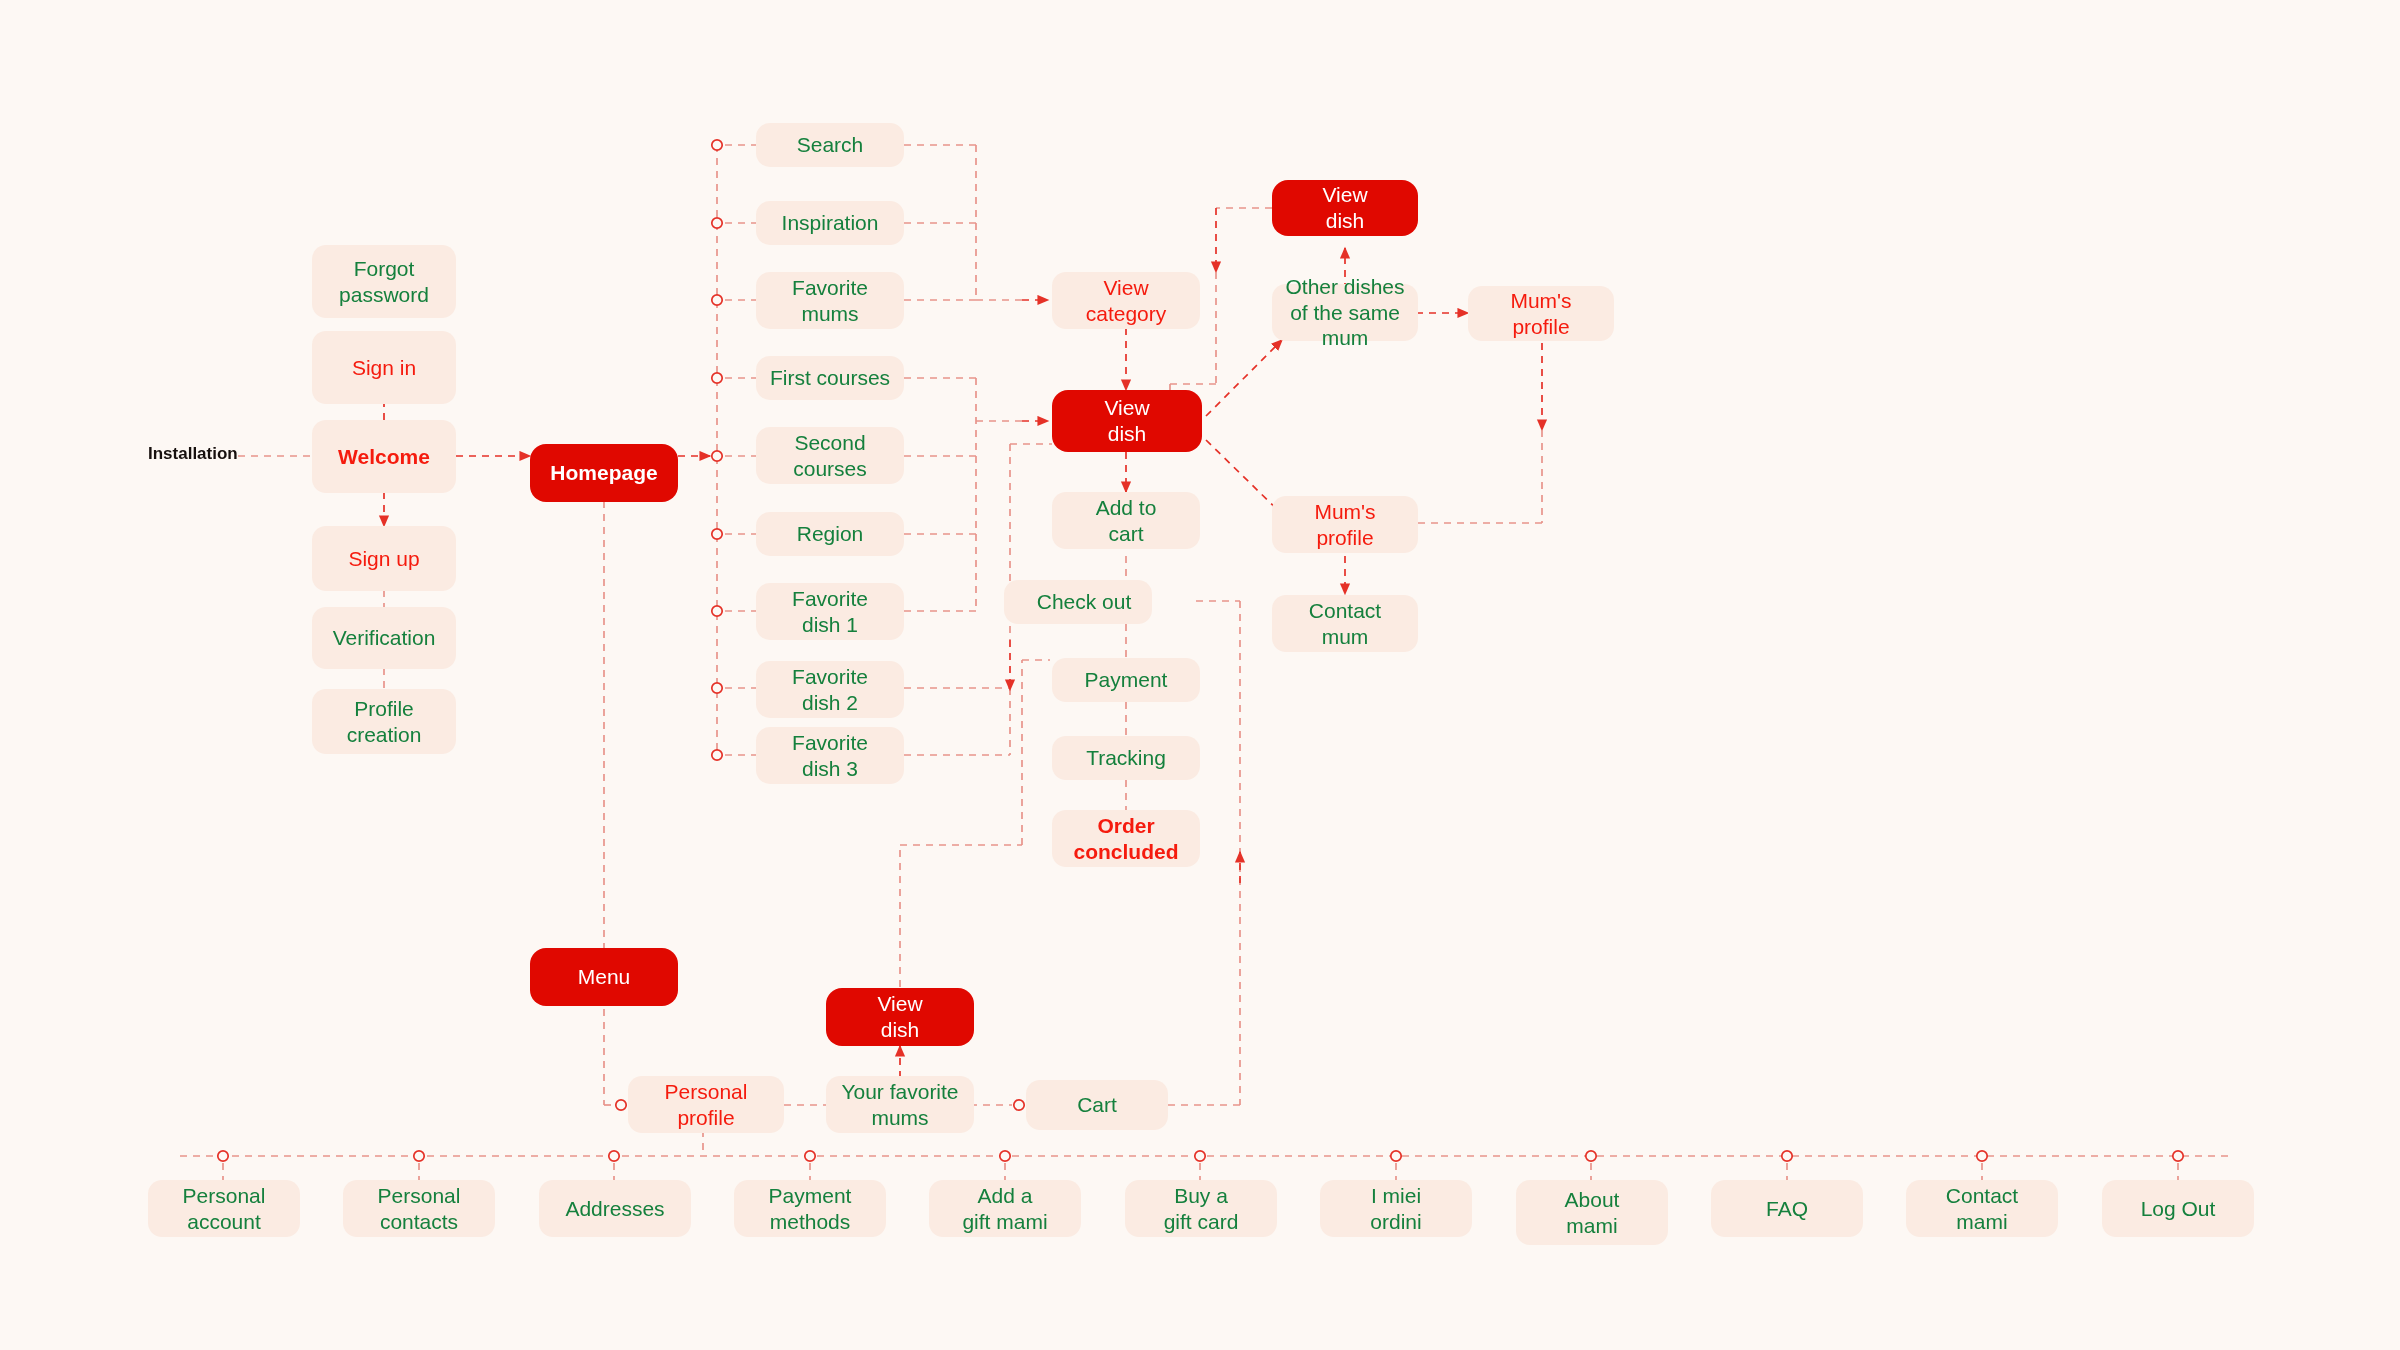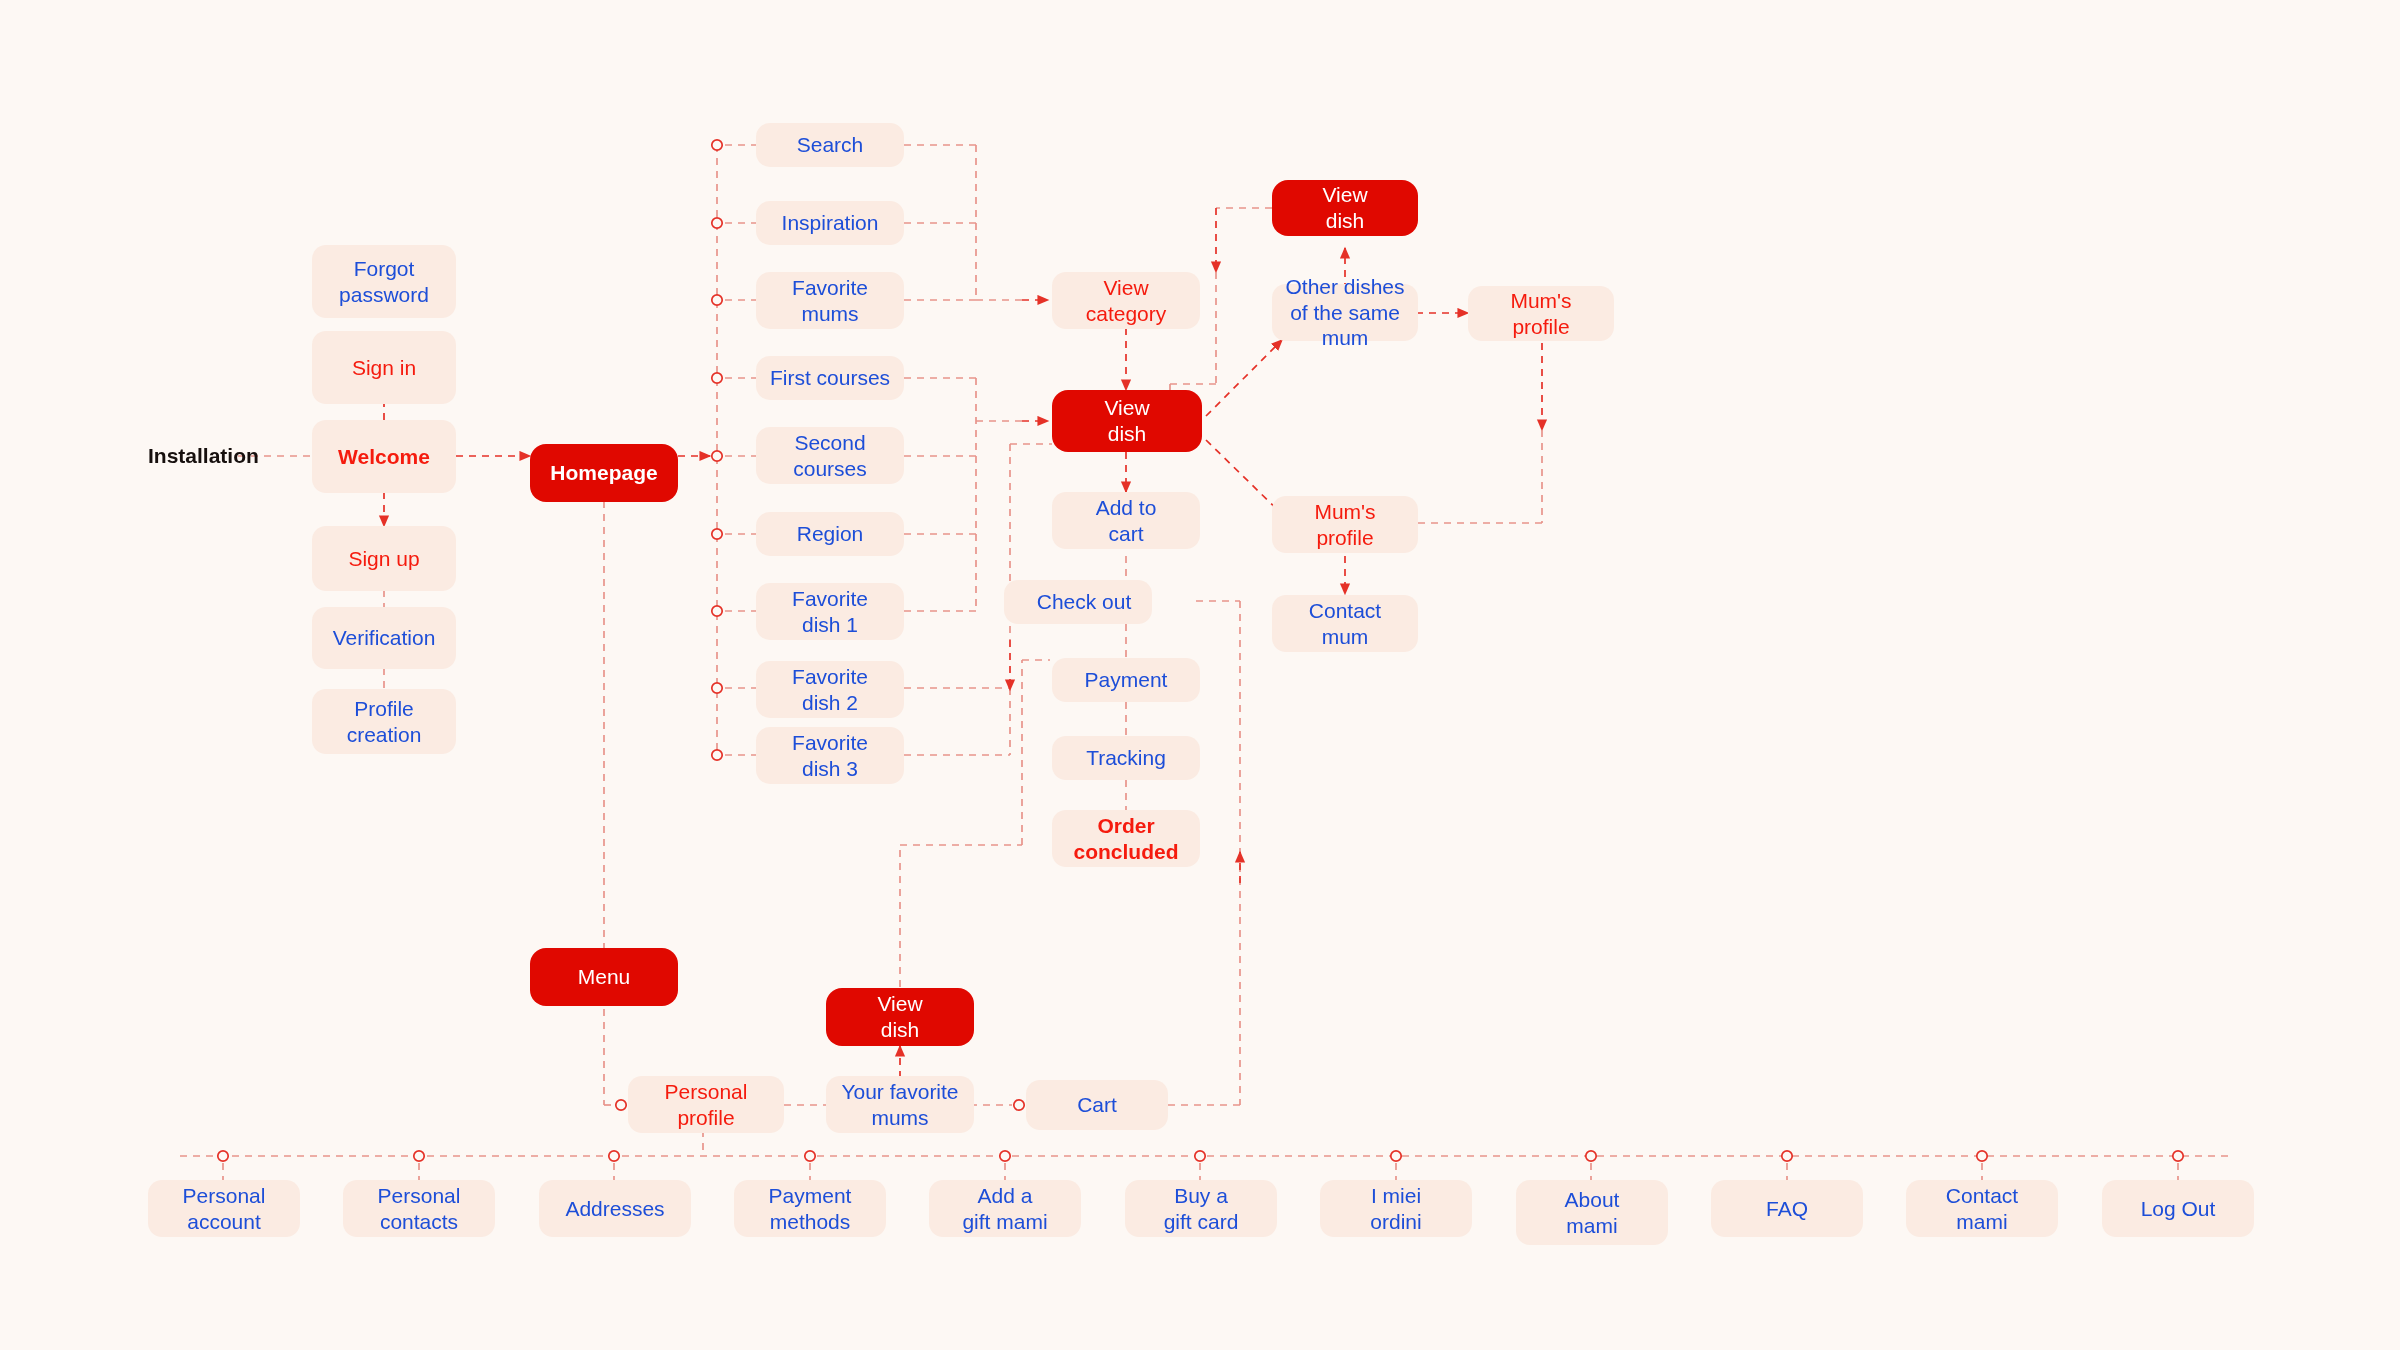--- a/index.html
+++ b/index.html
@@ -29,21 +29,21 @@
     display: flex;
     align-items: center;
     justify-content: center;
     text-align: center;
     line-height: 1.22;
     white-space: pre-line;
     z-index: 3;
   }
   .node.soft {
     background: #FBEBE2;
-    color: #1d4ed8;
+    color: #15803d;
     font-size: 21px;
     font-weight: 400;
   }
   .node.soft.accent {
     color: #F51B0E;
   }
   .node.soft.accent-bold {
     color: #F51B0E;
     font-weight: 700;
   }
@@ -53,21 +53,21 @@
     font-size: 21px;
     font-weight: 400;
     border-radius: 16px;
   }
   .node.solid.bold {
     font-weight: 700;
   }
   .plain-label {
     position: absolute;
     color: #17100E;
-    font-size: 21px;
+    font-size: 17px;
     font-weight: 700;
     z-index: 3;
     white-space: nowrap;
   }
 </style>
 </head>
 <body>
 
 <div id="canvas">
 

